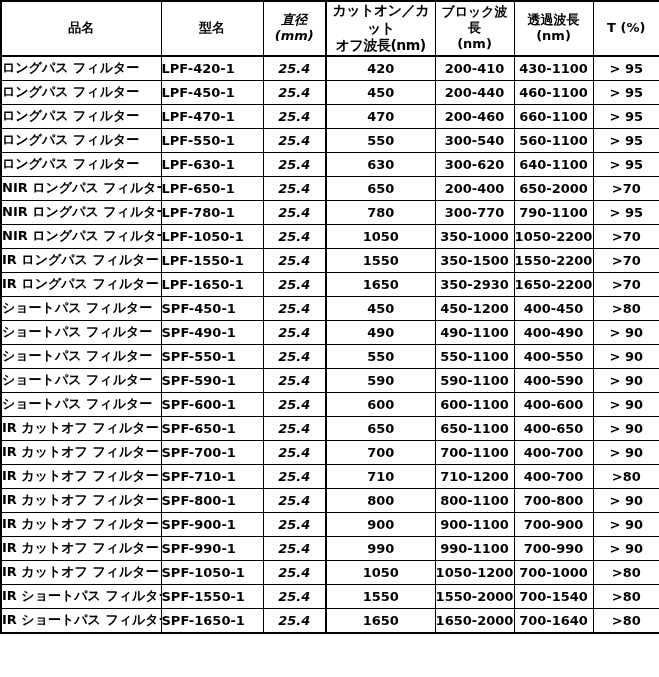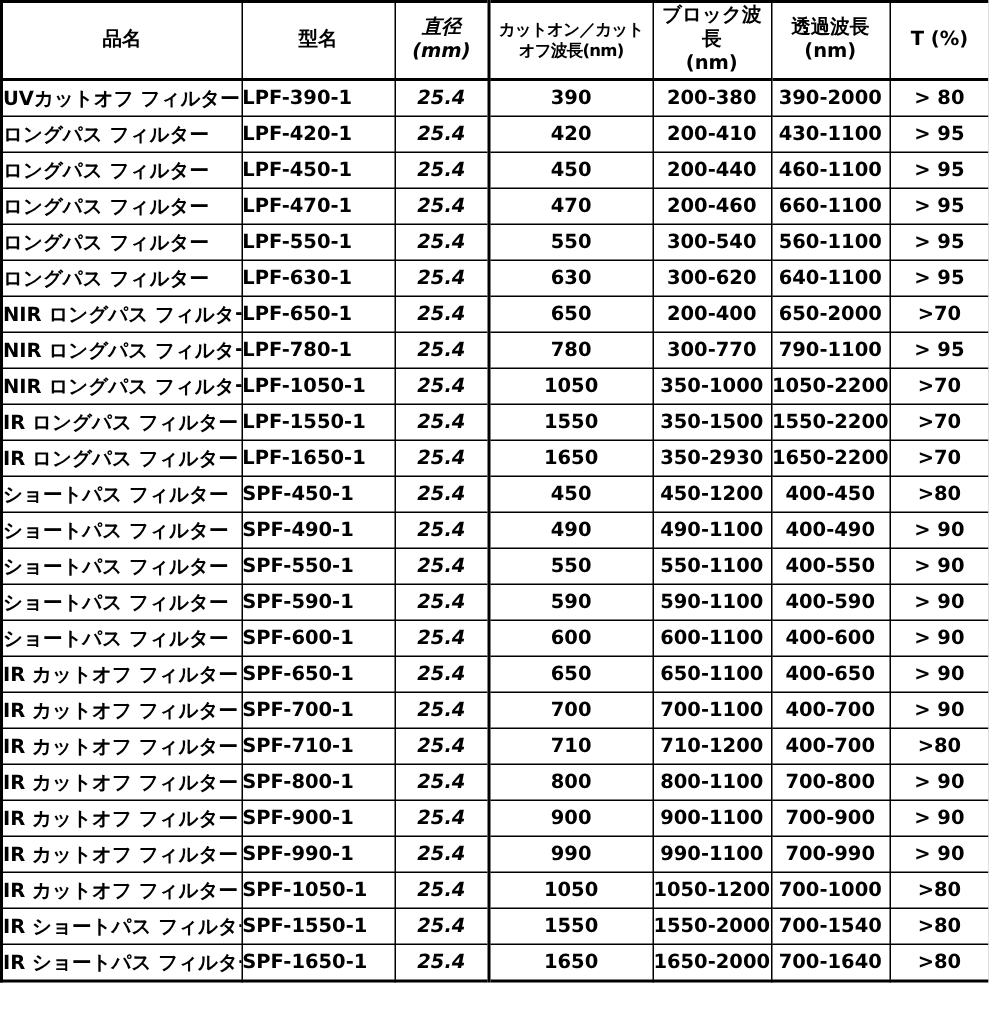--- a/index.html
+++ b/index.html
@@ -32,21 +32,21 @@
   }
   #spec-table thead th {
     height: 50px;
     text-align: center;
     white-space: pre-line;
     border-bottom-width: 2px;
     line-height: 1.25;
   }
   #spec-table thead th.hdr-cuton {
     letter-spacing: -0.5px;
-    font-size: 11px;
+    font-size: 14px;
   }
   #spec-table tbody td {
     height: 23px;
   }
   
   .col-0, .col-1 { text-align: left; padding-left: 4px; }
   .col-2, .col-3, .col-4, .col-5, .col-6 { text-align: center; }
   
   #spec-table th.hdr-diameter, #spec-table td.col-2 { border-right-width: 2px; font-style: italic; }
   
@@ -76,29 +76,20 @@
 オフ波長(nm)</th>
         <th>ブロック波長
 (nm)</th>
         <th>透過波長
 (nm)</th>
         <th>T (%)</th>
       </tr>
     </thead>
     <tbody>
         <tr>
-          <td class="col-0">UVカットオフ フィルター</td>
-          <td class="col-1">LPF-390-1</td>
-          <td class="col-2">25.4</td>
-          <td class="col-3">390</td>
-          <td class="col-4">200-380</td>
-          <td class="col-5">390-2000</td>
-          <td class="col-6">&gt; 80</td>
-        </tr>
-        <tr>
           <td class="col-0">ロングパス フィルター</td>
           <td class="col-1">LPF-420-1</td>
           <td class="col-2">25.4</td>
           <td class="col-3">420</td>
           <td class="col-4">200-410</td>
           <td class="col-5">430-1100</td>
           <td class="col-6">&gt; 95</td>
         </tr>
         <tr>
           <td class="col-0">ロングパス フィルター</td>

